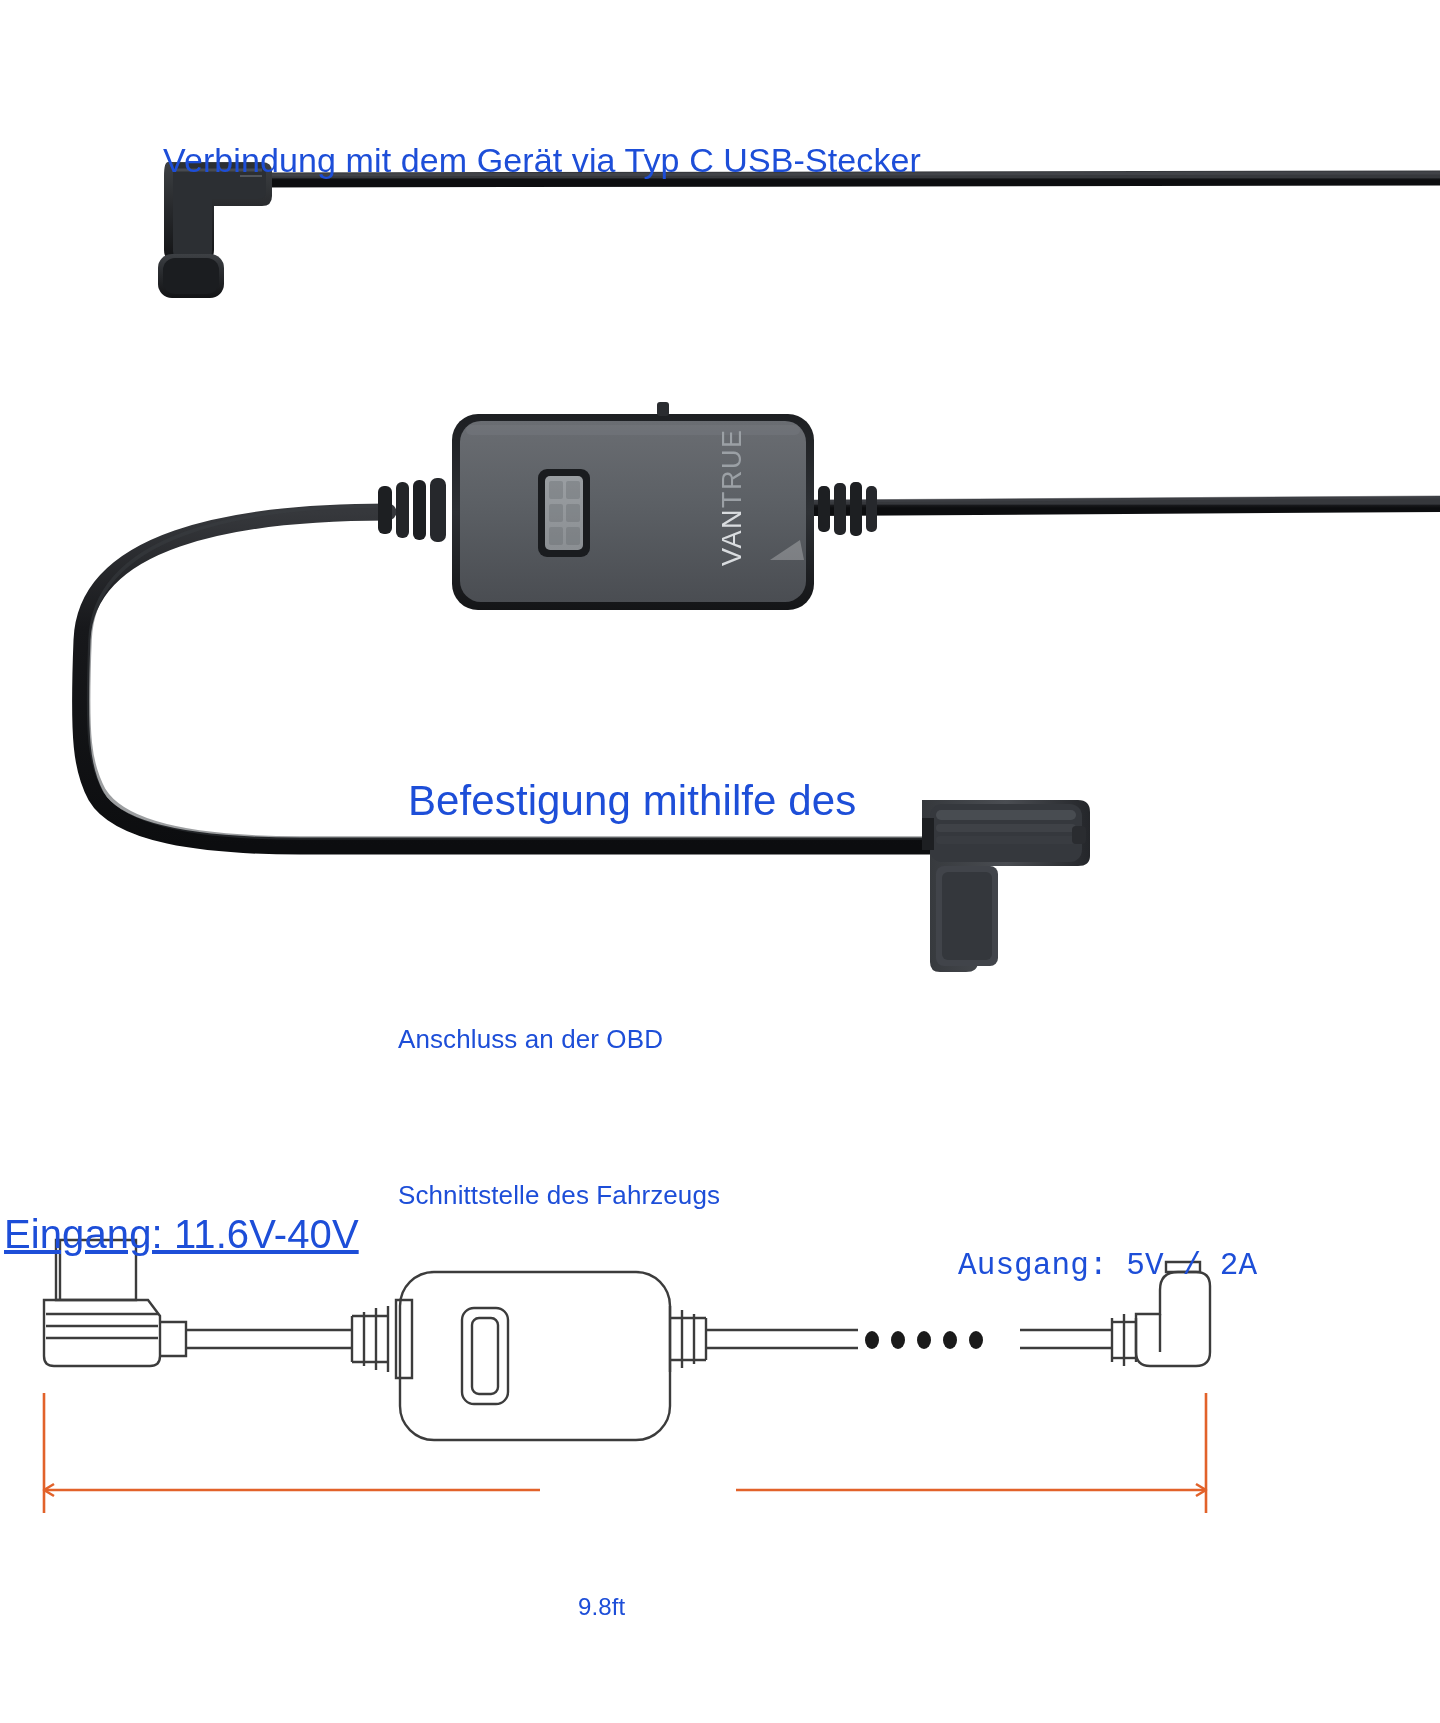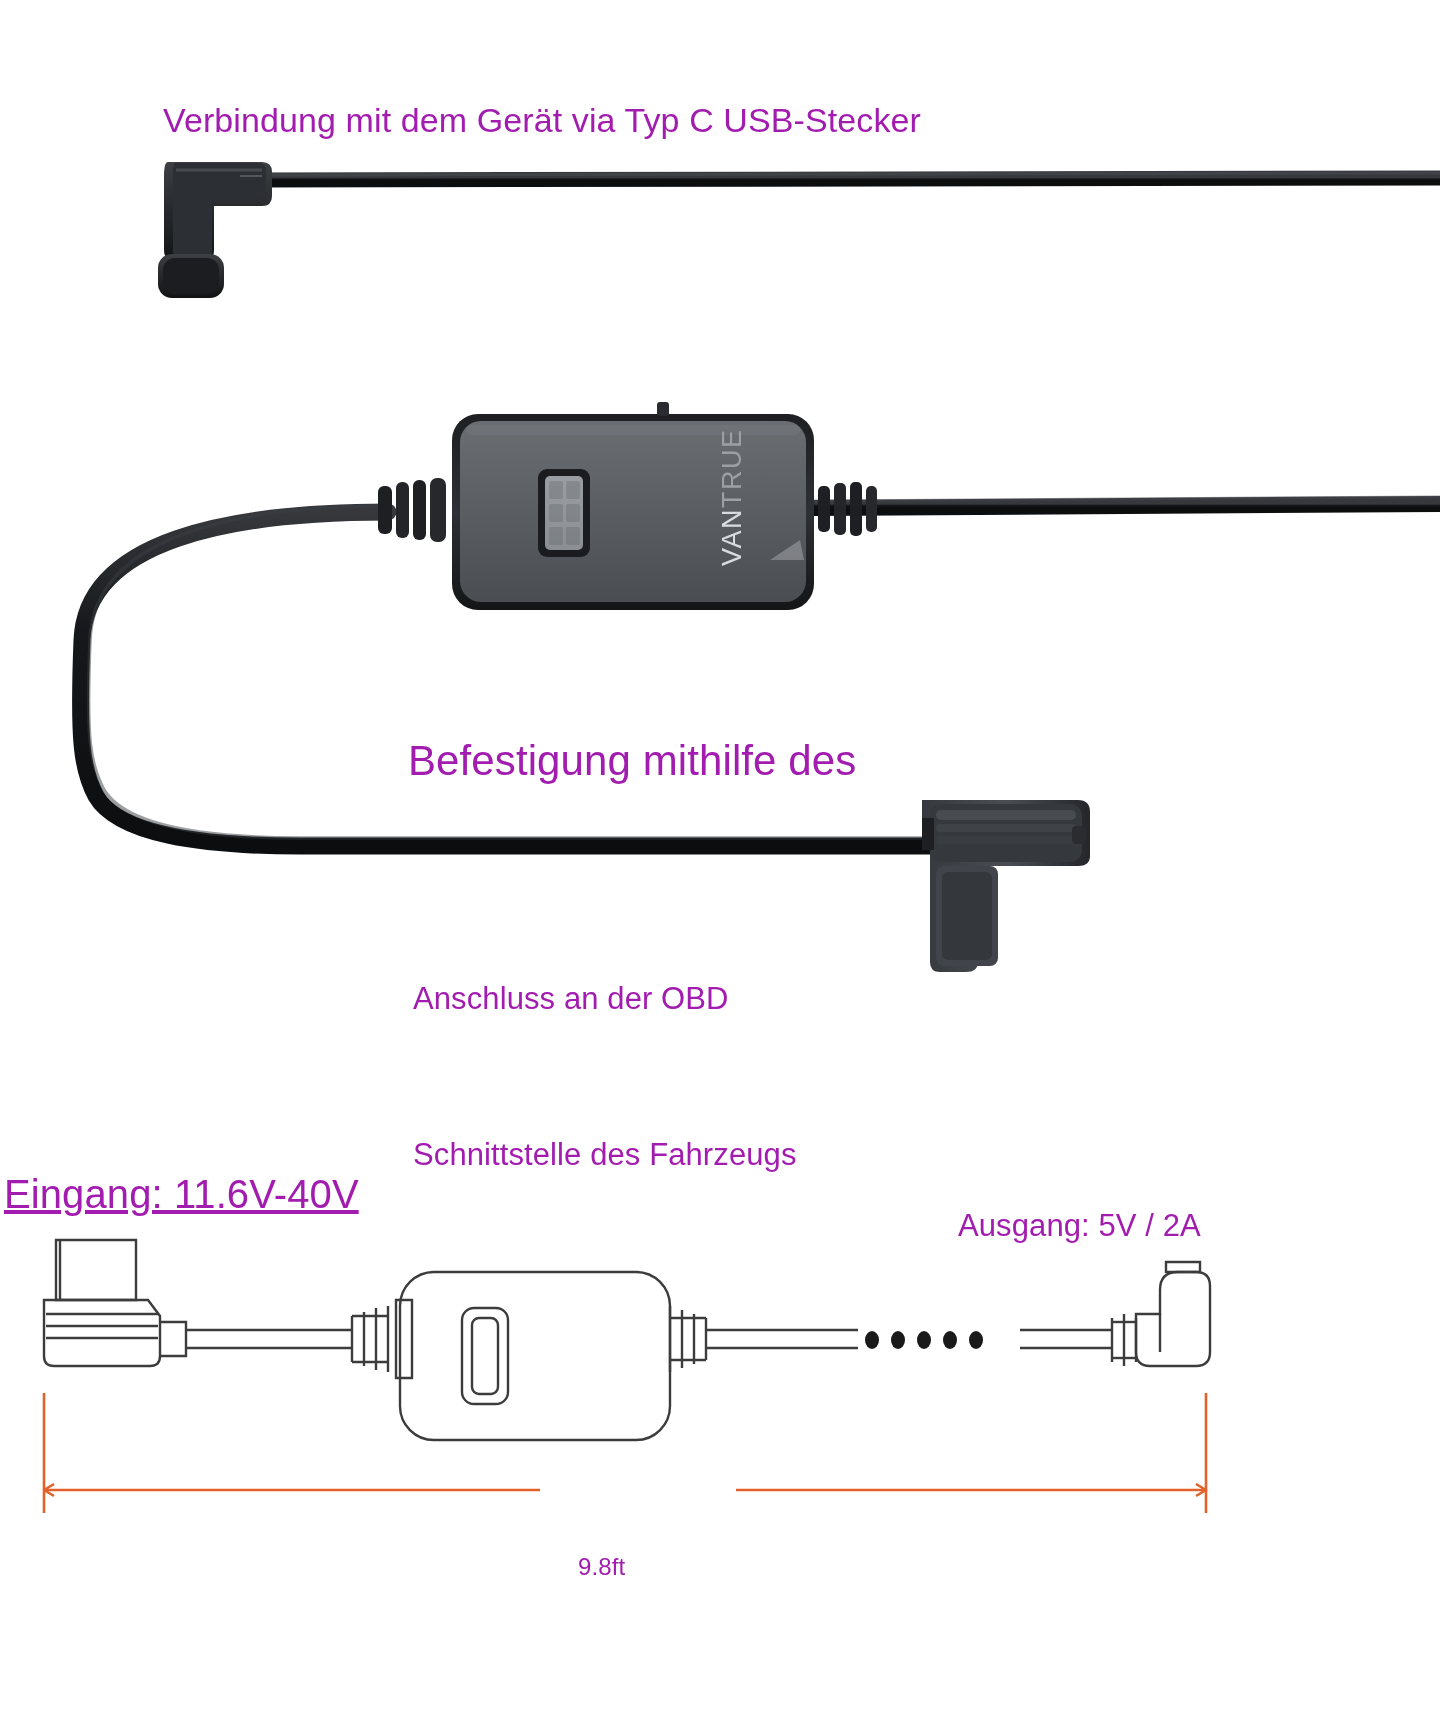--- a/index.html
+++ b/index.html
@@ -17,51 +17,53 @@
   }
   .stage {
     position: absolute;
     inset: 0;
     width: 1440px;
     height: 1723px;
   }
   .lbl {
     position: absolute;
     font-family: "Liberation Sans", sans-serif;
-    color: #a21caf;
+    color: #1d4ed8;
     white-space: pre;
     letter-spacing: 0.1px;
+    margin-top: 40px;
   }
   #title-label {
     left: 163px;
     top: 101px;
     font-size: 34px;
   }
   #mount-note {
     left: 408px;
     top: 631px;
     font-size: 42px;
     line-height: 52px;
   }
   #obd-note {
-    left: 413px;
+    left: 398px;
     top: 869px;
-    font-size: 31px;
+    font-size: 26px;
     line-height: 52px;
   }
   #input-spec {
     left: 4px;
     top: 1172px;
     font-size: 40px;
     text-decoration: underline;
   }
   #output-spec {
     left: 958px;
     top: 1208px;
     font-size: 31px;
+    font-family: Liberation Mono, monospace;
   }
   #length-label {
     left: 578px;
     top: 1553px;
     font-size: 24px;
   }
   svg.art {
     position: absolute;
     left: 0;
     top: 0;

